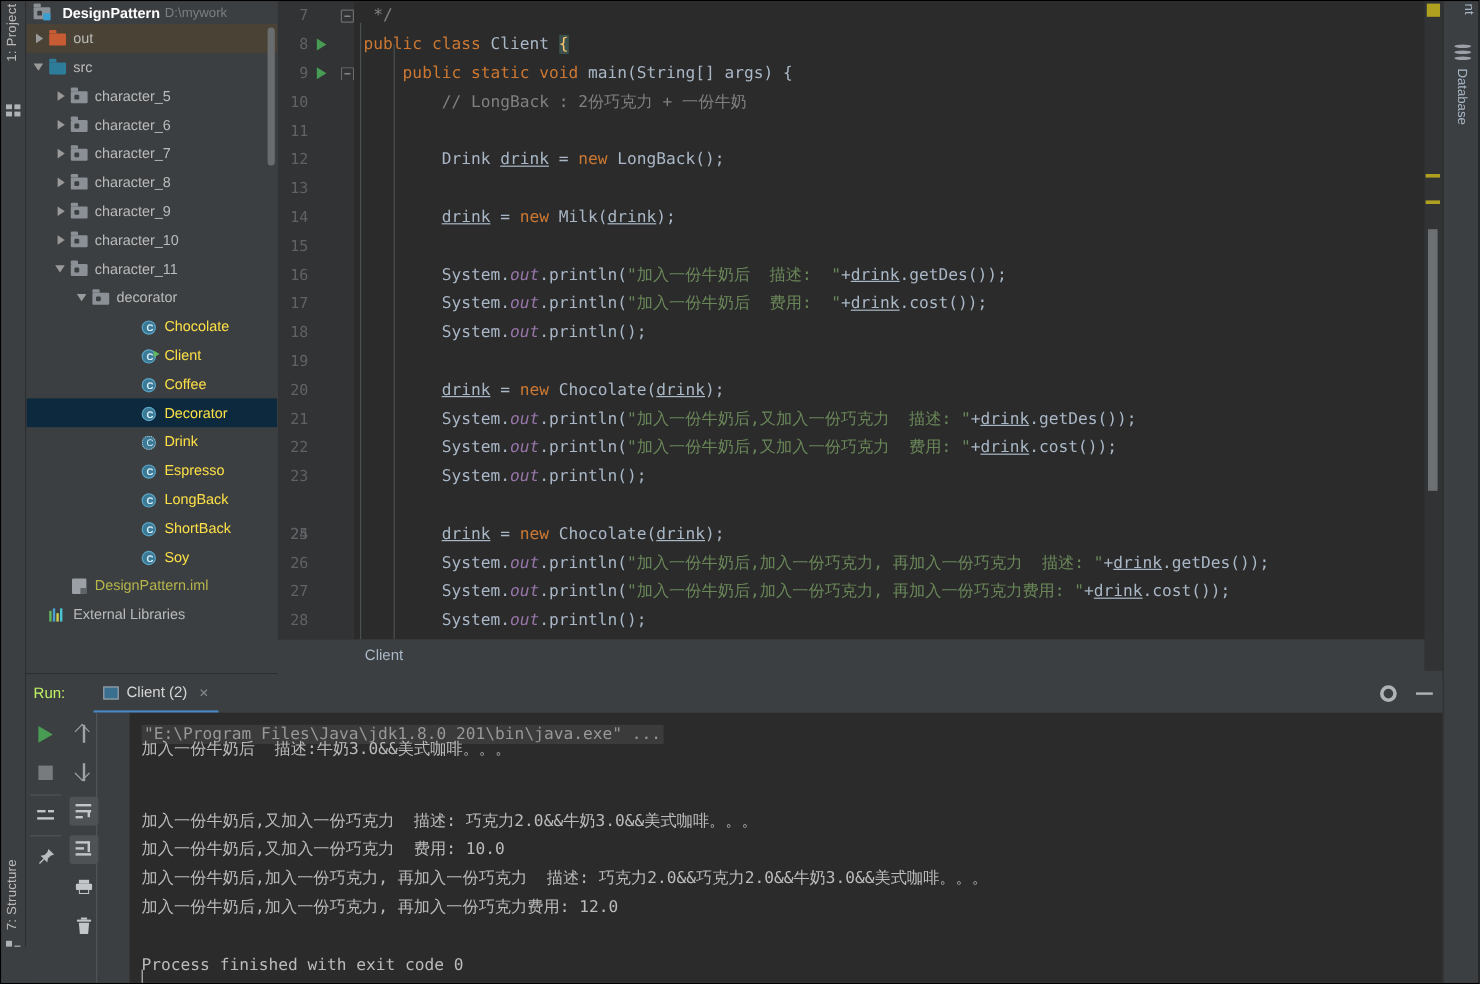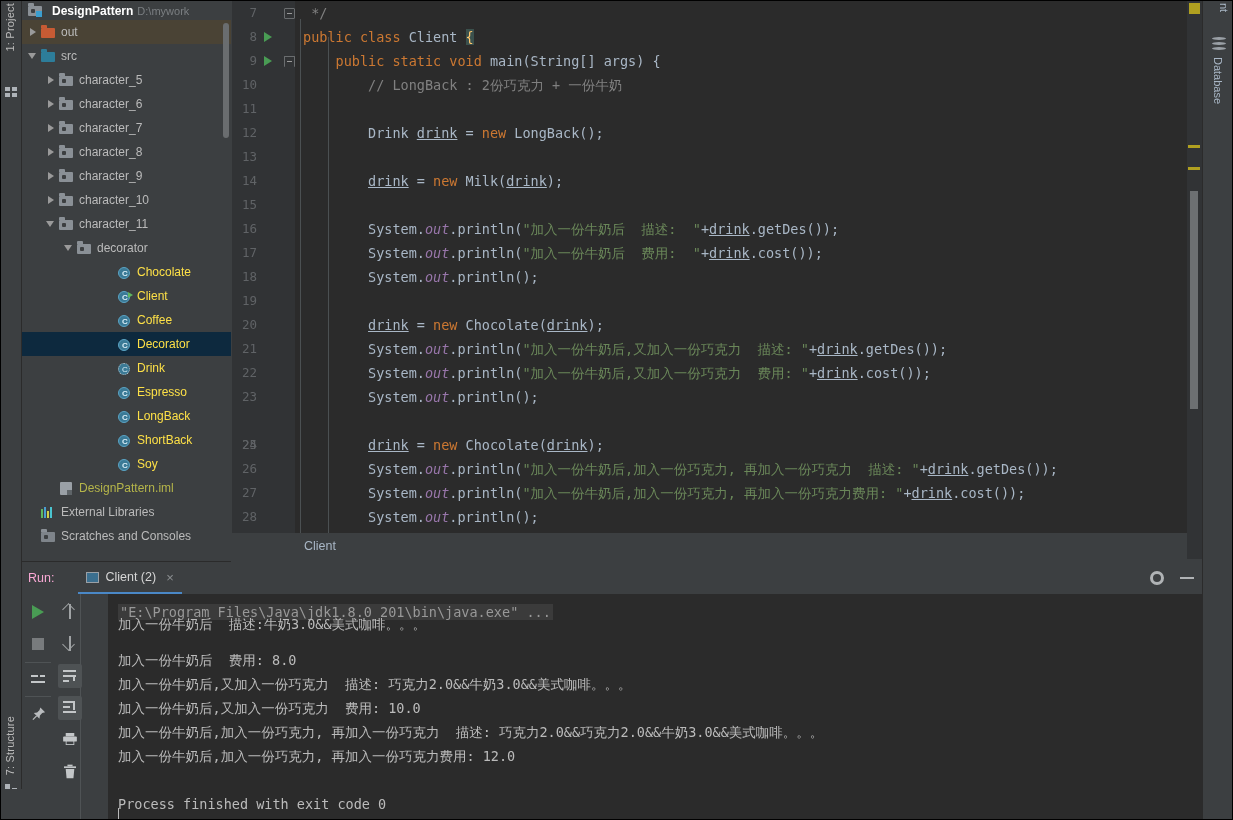--- a/index.html
+++ b/index.html
@@ -193,21 +193,21 @@
 
   
   .run-pane{
     position:absolute; left:21px; top:561px; width:1180px; height:259px;
     background:#3c3f41;
   }
   .run-header{
     position:absolute; left:0; top:0; width:1180px; height:32px;
     background:#3c3f41; display:flex; align-items:center;
   }
-  .run-label{ color:#f9a8d4; font-size:12.5px; margin-left:6px; }
+  .run-label{ color:#bef264; font-size:12.5px; margin-left:6px; }
   .run-tab{
     margin-left:24px; height:32px; display:flex; align-items:center; gap:6px;
     padding:0 8px; border-bottom:2px solid #4a88c7; position:relative;
   }
   .run-tab-ico{ width:13px; height:11px; border:1px solid #9aa0a6; background:#3b6f8f;}
   .run-tab-txt{ color:#d6d6d6; font-size:12.5px; }
   .close-x{ color:#8b8f91; font-size:13px; margin-left:4px; }
   .run-hdr-right{ position:absolute; right:8px; top:0; height:32px; display:flex;
     align-items:center; gap:16px;}
   .gear{ width:14px;height:14px;border-radius:50%;border:3px solid #b0b3b5;position:relative;}
@@ -431,27 +431,20 @@
           <span class="arrow none"></span>
           <span class="ficon">
             <span class="lib-icon">
               <i style="left:0;height:9px;background:#5fb760"></i>
               <i style="left:3px;height:11px;background:#4a9fd0"></i>
               <i style="left:6px;height:7px;background:#cfcf4a"></i>
               <i style="left:9px;height:11px;background:#4ac4d0"></i>
             </span>
           </span>
           <span class="label-white">External Libraries</span>
-        </div>
-        <div class="row indent-1">
-          <span class="arrow none"></span>
-          <span class="ficon">
-            <span class="folder-grey" style="background:#7e848a"></span>
-          </span>
-          <span class="label-white">Scratches and Consoles</span>
         </div>
       </div>
     <div class="tree-scroll"></div>
   </div>
   <div class="proj-divider"></div>
 
   <div class="editor">
     <div class="gutter">
         <div class="gutter-line" style="top: 4px;">7</div>
         <div class="fold" style="top: 7px;"></div>
@@ -569,21 +562,20 @@
               <path d="M2 5 H12 L11 16 H3 Z" fill="#c3c6c8"></path>
             </svg>
         </span>
         <span class="run-vsep"></span>
       </div>
 
       <div class="console" id="console-root">
         <span class="caret"></span>
       <div class="cline" style="top: 6px;"><span class="cmdline">"E:\Program Files\Java\jdk1.8.0_201\bin\java.exe" ...</span></div>
           <div class="cline" style="top: 18px;">加入一份牛奶后  描述:牛奶3.0&amp;&amp;美式咖啡。。。</div>
-          <div class="cline" style="top: 54px;">加入一份牛奶后  费用: 8.0</div>
           <div class="cline" style="top: 78px;">加入一份牛奶后,又加入一份巧克力  描述: 巧克力2.0&amp;&amp;牛奶3.0&amp;&amp;美式咖啡。。。</div>
           <div class="cline" style="top: 102px;">加入一份牛奶后,又加入一份巧克力  费用: 10.0</div>
           <div class="cline" style="top: 126px;">加入一份牛奶后,加入一份巧克力, 再加入一份巧克力  描述: 巧克力2.0&amp;&amp;巧克力2.0&amp;&amp;牛奶3.0&amp;&amp;美式咖啡。。。</div>
           <div class="cline" style="top: 150px;">加入一份牛奶后,加入一份巧克力, 再加入一份巧克力费用: 12.0</div>
           <div class="cline" style="top: 174px;"></div>
           <div class="cline" style="top: 198px;">Process finished with exit code 0</div>
         </div>
     </div>
   </div>
 

